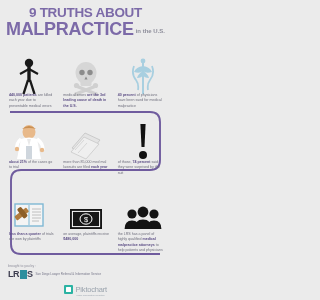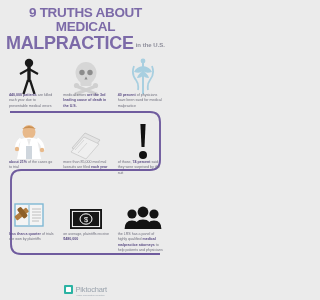--- a/index.html
+++ b/index.html
@@ -52,21 +52,20 @@
   .pikto-word { font-size:7.5px; font-weight:bold; color:#3f4a57; letter-spacing:-0.2px; }
   .pikto-word span { color:#9aa3ad; font-weight:normal; }
 </style>
 </head>
 <body>
 
 <div id="root">
 
   <div class="header">
     <div class="h-line h1">9 TRUTHS ABOUT</div>
-    <div class="h-line h2">MEDICAL</div>
     <div>
       <span class="h-line h3">MALPRACTICE</span><span class="h-sub">in the U.S.</span>
     </div>
   </div>
 
   <svg class="path" viewBox="0 0 171 300">
     <path d="M 10 112 L 150 112 Q 160 112 160 122 L 160 160 Q 160 170 150 170
              L 21 170 Q 11 170 11 180 L 11 244 Q 11 254 21 254 L 160 254" fill="none" stroke="#6f5b9e" stroke-width="1.9"></path>
   </svg>
 
@@ -211,20 +210,31 @@
       <b>less than a quarter</b><span> of trials are won by plaintiffs</span>
     </div>
     <div class="cap c2">
       <span>on average, plaintiffs receive </span><b>$480,000</b>
     </div>
     <div class="cap c3">
       <span>the LRS has a panel of highly qualified </span><b>medical malpractice attorneys</b><span> to help patients and physicians</span>
     </div>
   </div>
 
+  <div class="footer" style="top:264px;">
+    <div class="brought">brought to you by :</div>
+    <div class="lrs-row">
+      <span class="lrs-logo">
+        <span>LR</span>
+        <span class="lrs-sq"></span>
+        <span>S</span>
+      </span>
+      <span class="lrs-tag">San Diego Lawyer Referral &amp; Information Service</span>
+    </div>
+  </div>
 
   <div class="pikto" style="top:285px;justify-content:center;">
     <span class="pikto-mark"></span>
     <span class="pikto-word">
       <span>Pikto</span><span>chart</span>
     </span>
   </div>
   <div class="pikto" style="top:294px;">
     <span style="font-size:2.4px;color:#9aa3ad;margin-left:10px;">make information beautiful</span>
   </div>

